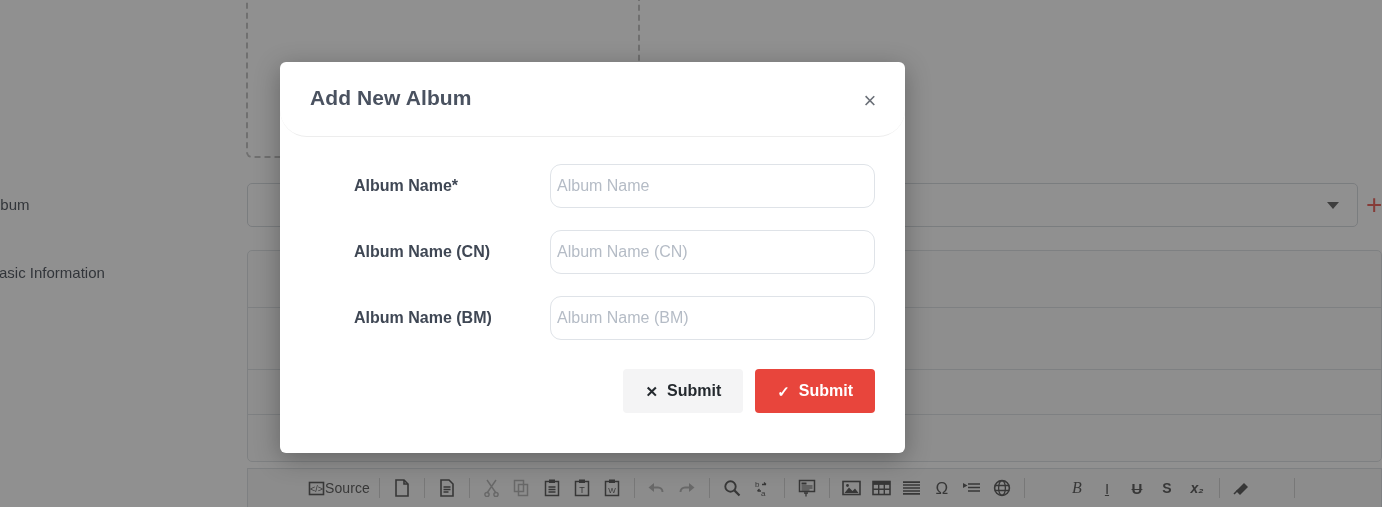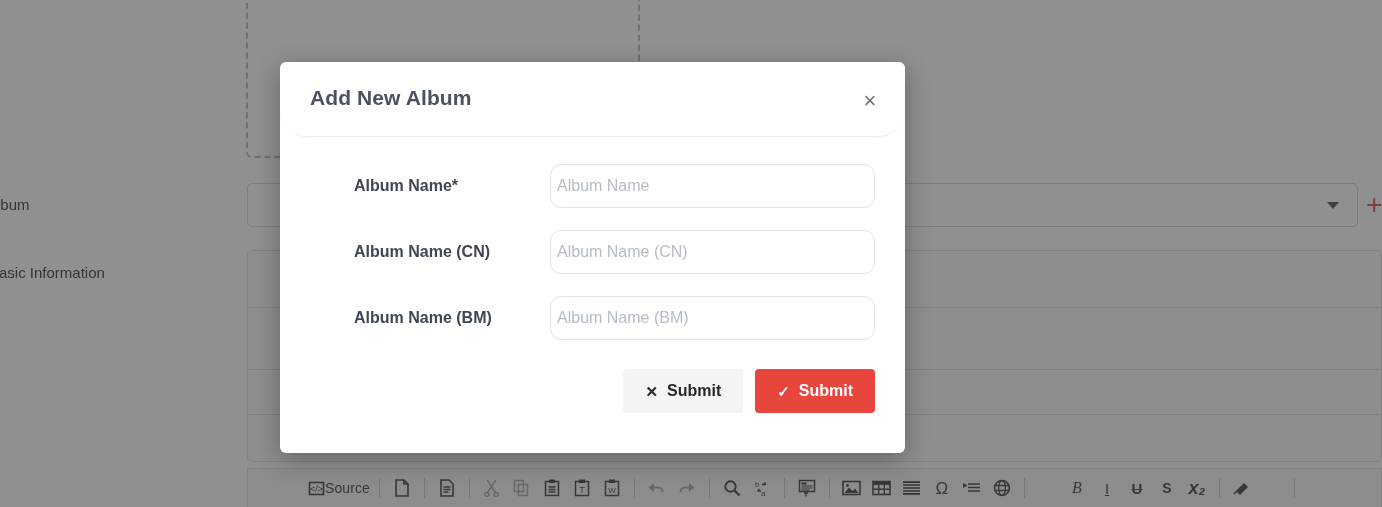--- a/index.html
+++ b/index.html
@@ -457,21 +457,21 @@
         </svg>
       </span>
 
       <span class="tb-sep"></span>
 
       <span class="tb-item" style="font-weight:bold;font-size:15px;"></span>
       <span class="tb-item" style="font-style:italic;font-family:'Liberation Serif',serif;font-size:16px;">B</span>
       <span class="tb-item" style="text-decoration:underline;font-size:15px;">I</span>
       <span class="tb-item" style="text-decoration:line-through;font-weight:bold;font-size:15px;">U</span>
       <span class="tb-item" style="font-weight:bold;font-size:14px;">S</span>
-      <span class="tb-item" style="font-weight:bold;font-size:18px;font-style:italic;">x₂</span>
+      <span class="tb-item" style="font-weight:bold;font-size:14px;font-style:italic;">x₂</span>
 
       <span class="tb-sep"></span>
 
       <span class="tb-item">
         <svg width="18" height="16" viewBox="0 0 18 16">
           <path d="M3 11 L11 3 L15 7 L7 15 Z" fill="#3b3b3b"></path>
           <path d="M1 14 L5 10" stroke="#3b3b3b" stroke-width="1.6"></path>
         </svg>
       </span>
 

